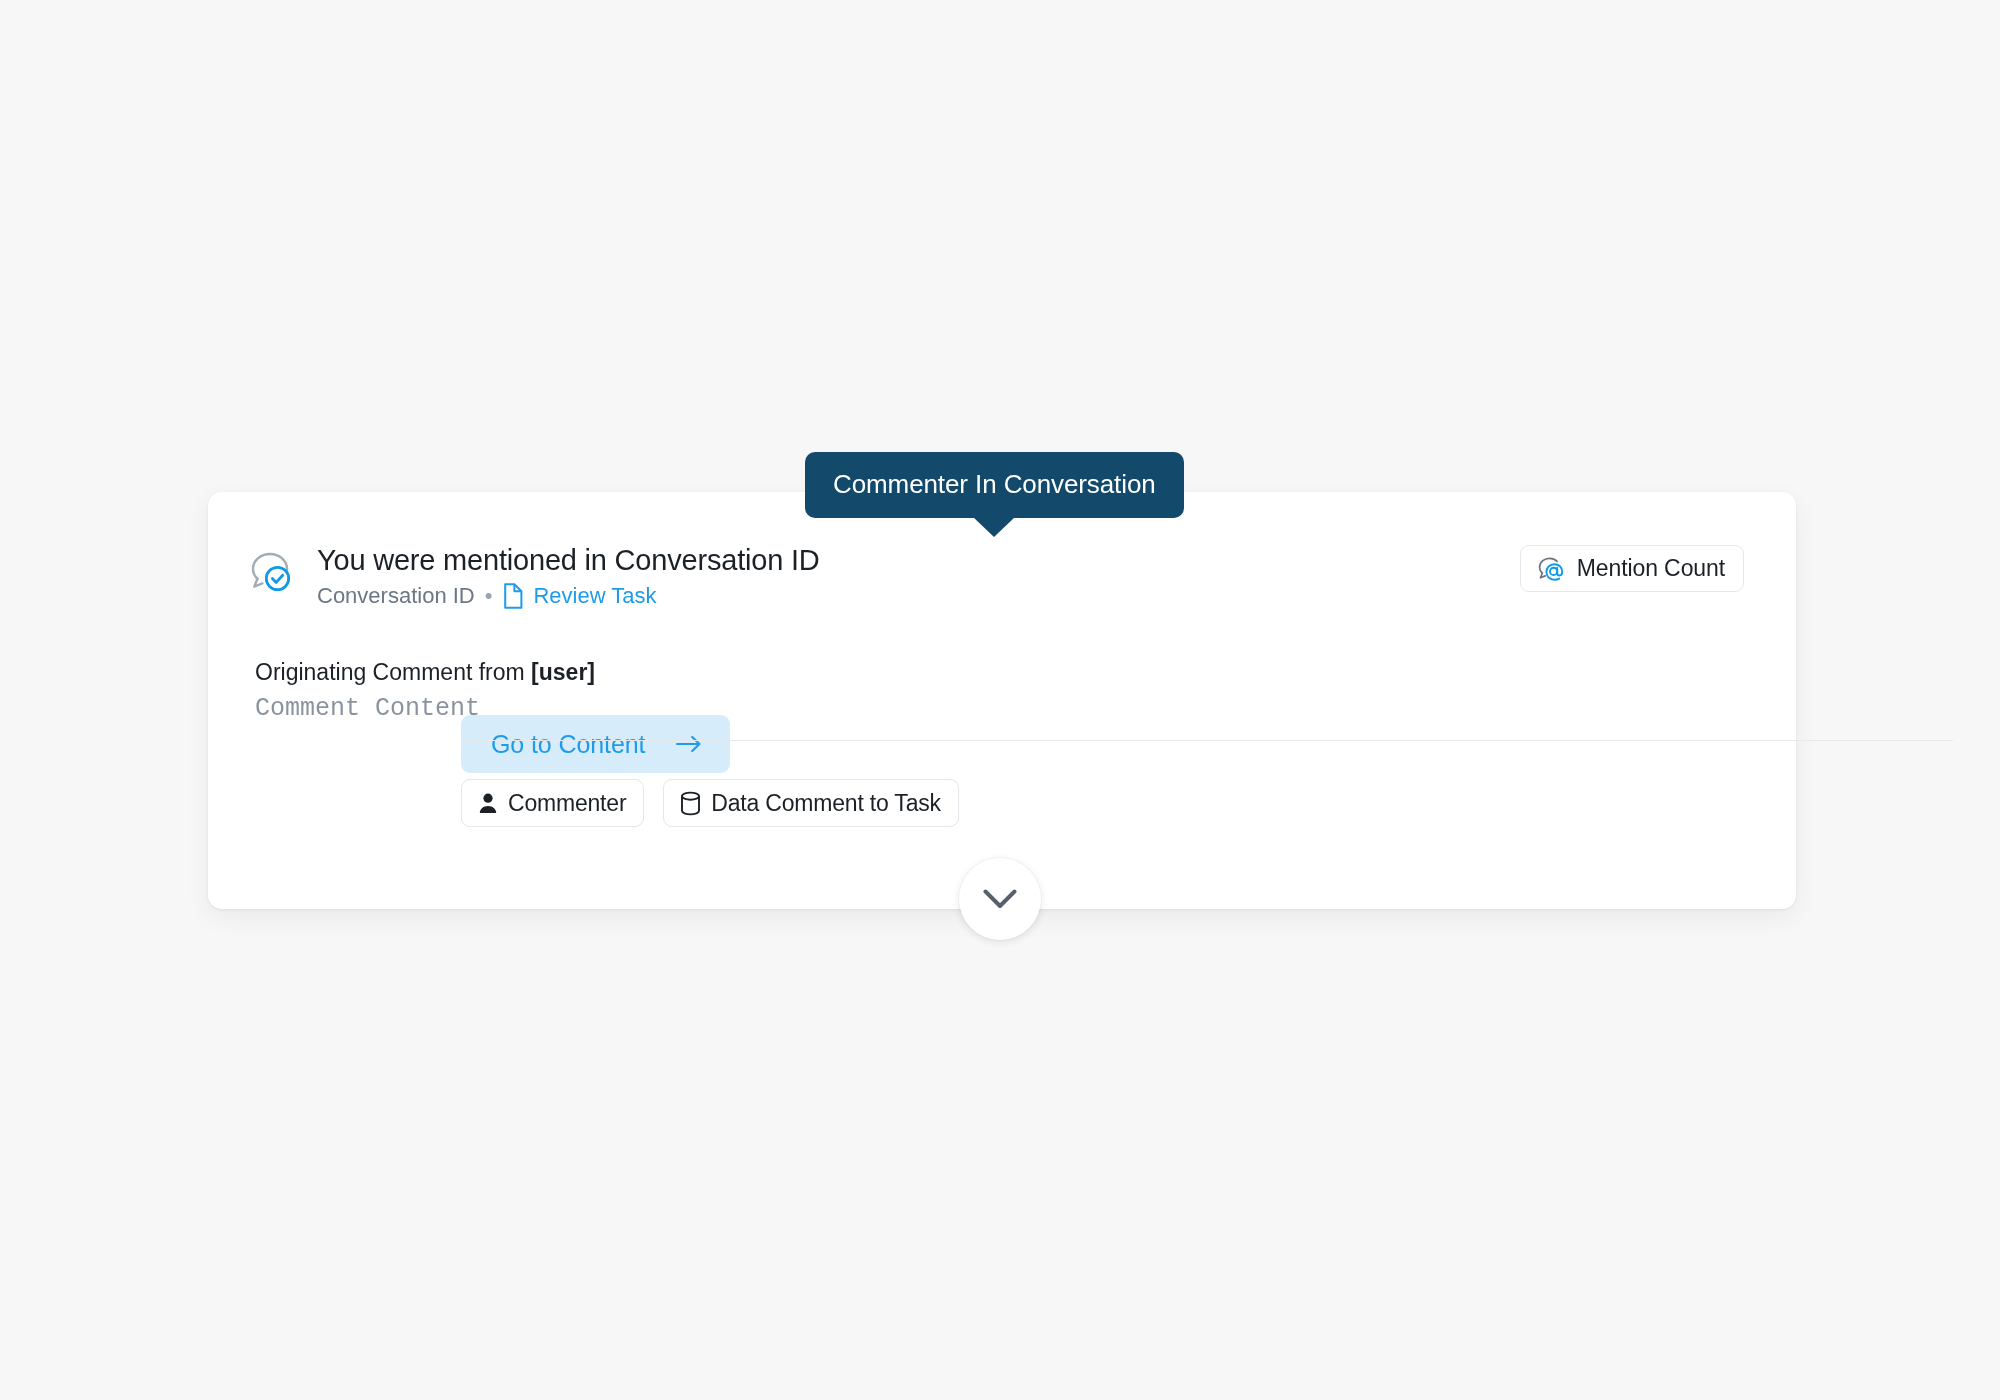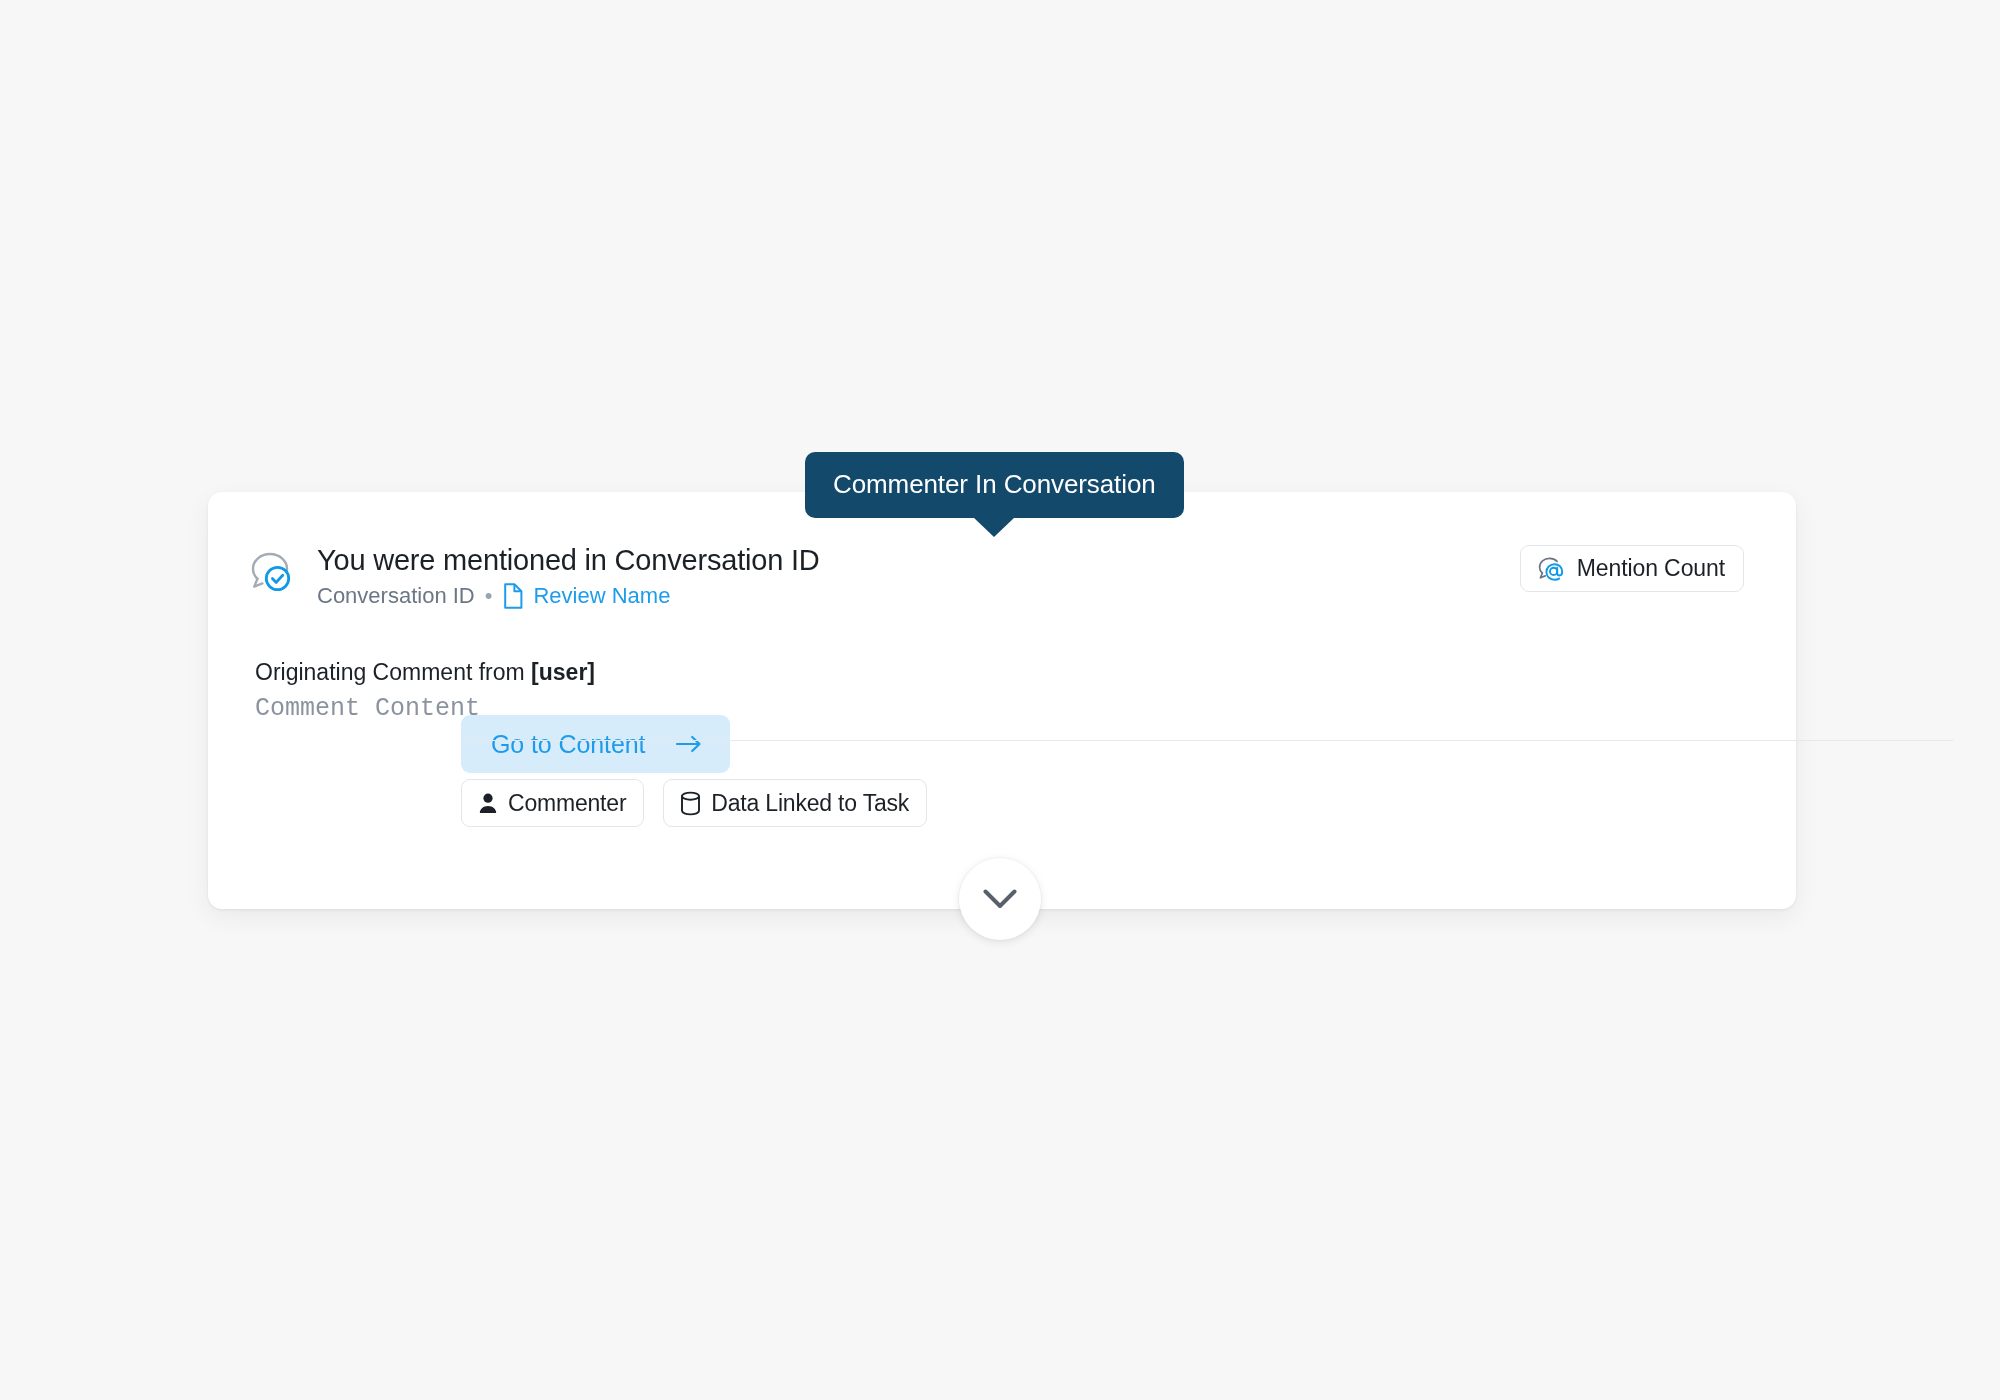--- a/index.html
+++ b/index.html
@@ -293,21 +293,21 @@
           <div class="subtitle-row">
             <span class="subtitle-text">Conversation ID</span>
             <span class="sub-dot">•</span>
             <span class="review-link">
               <span class="file-icon">
                 <svg viewBox="0 0 22 26" width="22" height="26" fill="none" xmlns="http://www.w3.org/2000/svg">
                   <path d="M3.2 1.2h9.2l7 7v16.6H3.2z" stroke="#1e9ceb" stroke-width="2" stroke-linejoin="round" fill="none"></path>
                   <path d="M12.4 1.2v7h7" stroke="#1e9ceb" stroke-width="2" stroke-linejoin="round"></path>
                 </svg>
               </span>
-              <span>Review Name</span>
+              <span>Review Task</span>
             </span>
           </div>
         </div>
       </div>
 
       <div class="mention-badge">
         <span class="at-bubble-icon">
           <svg viewBox="0 0 28 28" width="28" height="28" fill="none" xmlns="http://www.w3.org/2000/svg">
             <path d="M6.3 18.2C4.6 16.6 3.6 14.5 3.6 12.2c0-4.9 4.5-8.8 10-8.8 3 0 5.7 1.2 7.5 3" stroke="#6b7580" stroke-width="1.7" stroke-linecap="round"></path>
             <path d="M6.3 18.2 4.4 22.8l4.8-1.9" stroke="#6b7580" stroke-width="1.7" stroke-linecap="round" stroke-linejoin="round"></path>
@@ -351,21 +351,21 @@
         <span class="label">Commenter</span>
       </div>
 
       <div class="tag">
         <span class="db-icon">
           <svg viewBox="0 0 21 25" width="21" height="25" fill="none" xmlns="http://www.w3.org/2000/svg">
             <path d="M2 5.2v14.6c0 2 3.8 3.6 8.5 3.6s8.5-1.6 8.5-3.6V5.2" stroke="#1c2127" stroke-width="1.9" stroke-linecap="round" fill="none"></path>
             <ellipse cx="10.5" cy="5.2" rx="8.5" ry="3.6" stroke="#1c2127" stroke-width="1.9" fill="none"></ellipse>
           </svg>
         </span>
-        <span class="label">Data Linked to Task</span>
+        <span class="label">Data Comment to Task</span>
       </div>
     </div>
   </div>
 
   <button class="expand-btn">
     <span class="chevron-icon">
       <svg viewBox="0 0 34 21" width="34" height="21" fill="none" xmlns="http://www.w3.org/2000/svg">
         <path d="M2.5 2.5 17 17 31.5 2.5" stroke="#58616b" stroke-width="4" stroke-linecap="round" stroke-linejoin="round"></path>
       </svg>
     </span>

